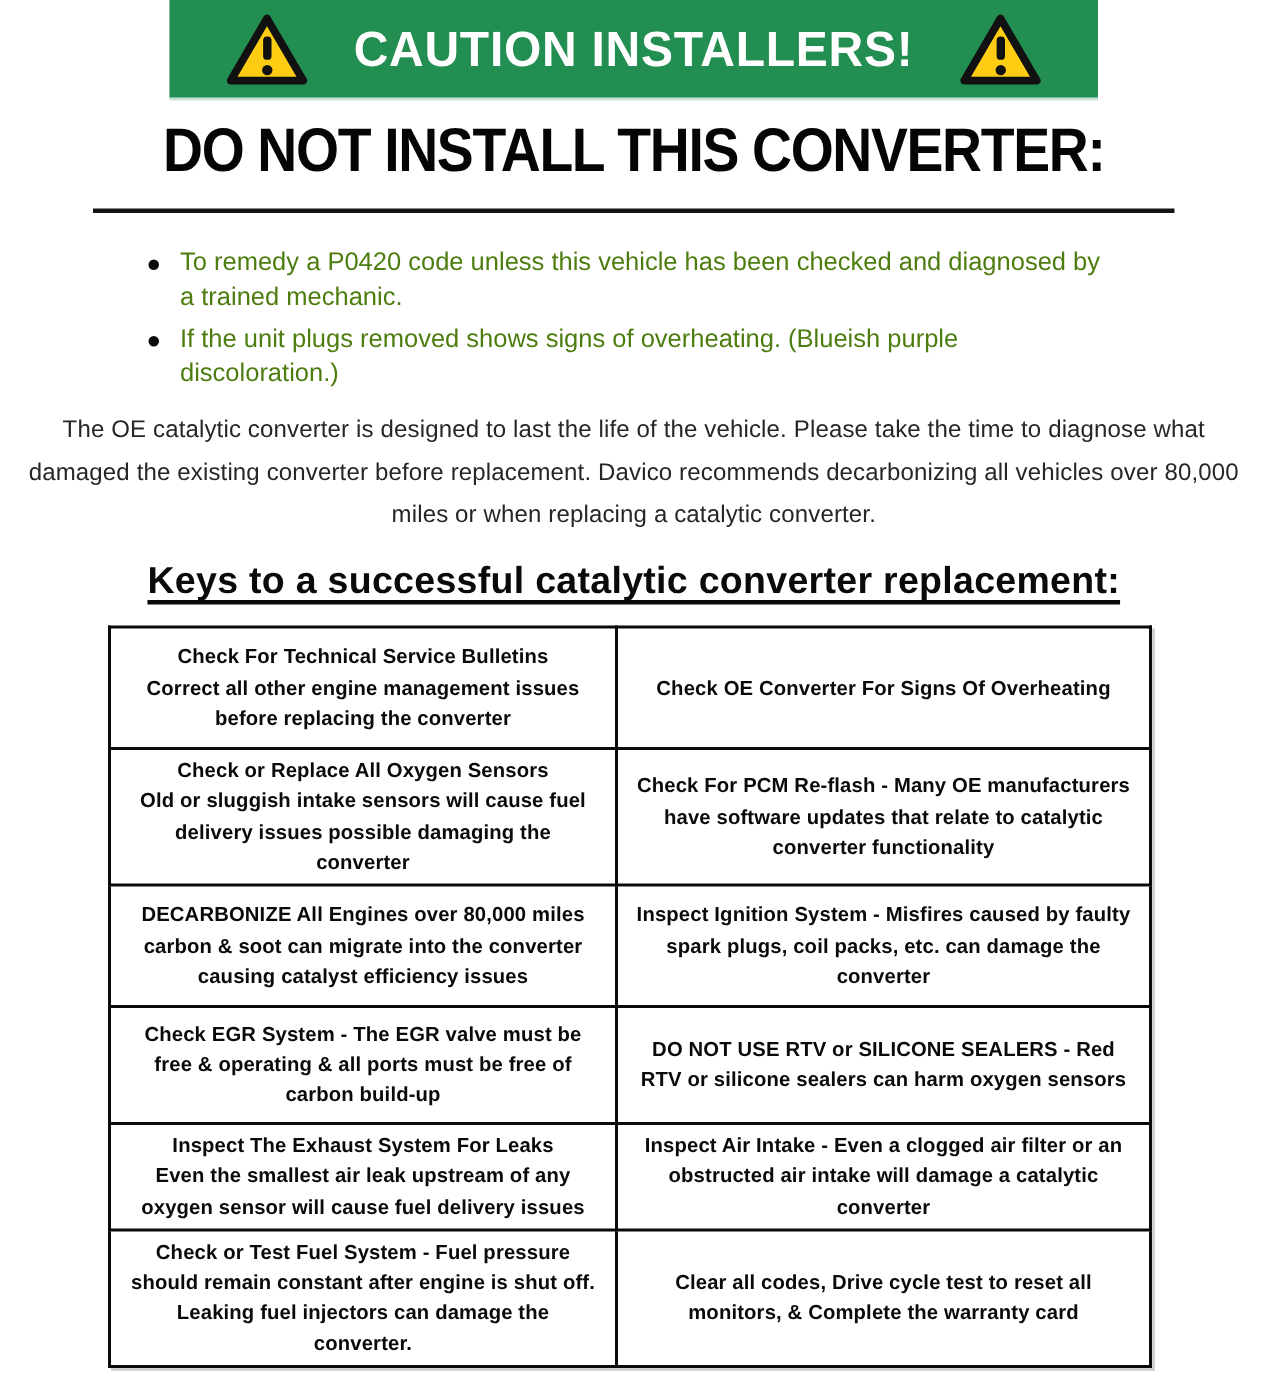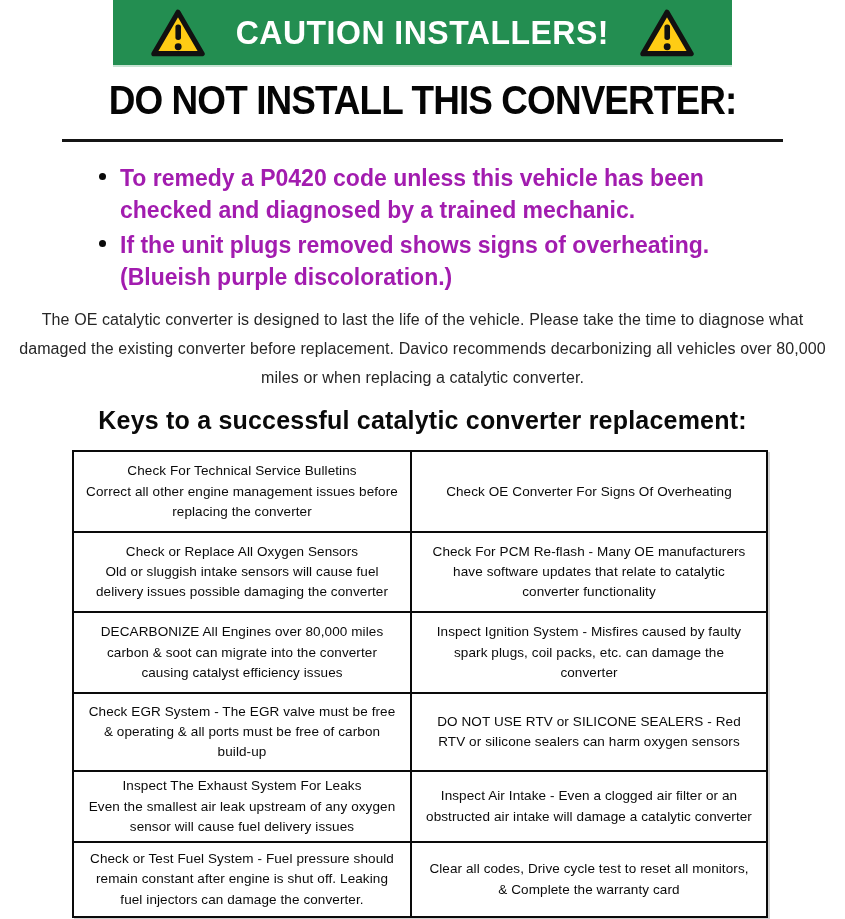--- a/index.html
+++ b/index.html
@@ -27,50 +27,50 @@
     margin:12px 0 0 0;text-align:center;font-size:41px;font-weight:700;
     letter-spacing:-1px;transform:scaleX(.9);white-space:nowrap;color:#050505;
   }
   .divider{width:721px;height:3px;background:#151515;margin:15px auto 0;}
 
   
   .warning-list{
     list-style:none;margin:21px 0 0 86px;padding:0;width:650px;
   }
   .warning-list li{
-    position:relative;padding-left:34px;font-size:23px;font-weight:700;
-    line-height:1.38;color:#a21caf;margin-bottom:4px;
+    position:relative;padding-left:34px;font-size:17px;font-weight:400;
+    line-height:1.38;color:#4d7c0f;margin-bottom:4px;
   }
   .warning-list li::before{
     content:"";position:absolute;left:13px;top:10px;width:7px;height:7px;
     border-radius:50%;background:#0a0a0a;
   }
 
   
   .intro{
     margin:12px auto 0;width:826px;text-align:center;font-size:16px;
     font-weight:400;line-height:1.8;color:#262626;letter-spacing:.1px;
   }
 
   
   .keys-heading{
     margin:14px auto 4px;text-align:center;font-size:25px;font-weight:700;
     color:#0a0a0a;letter-spacing:.2px;
-    text-decoration-thickness:2.5px;text-underline-offset:5px;
+    text-decoration:underline;text-decoration-thickness:2.5px;text-underline-offset:5px;
   }
 
   
   .keys-table{
     border-collapse:collapse;table-layout:fixed;
     width:694px;margin:15px 0 0 72px;
     box-shadow:2px 2px 0 rgba(0,0,0,.18);
   }
   .keys-table td{
     border:2.5px solid #0a0a0a;vertical-align:middle;text-align:center;
-    font-size:13.5px;font-weight:400;line-height:1.5;color:#0a0a0a;
+    font-size:13.5px;font-weight:700;line-height:1.5;color:#0a0a0a;
     padding:4px 12px;white-space:pre-line;letter-spacing:.1px;
   }
   .keys-table col.left{width:338px;}
   .keys-table col.right{width:356px;}
   .keys-table tr:nth-child(1){height:81px;}
   .keys-table tr:nth-child(2){height:80px;}
   .keys-table tr:nth-child(3){height:81px;}
   .keys-table tr:nth-child(4){height:78px;}
   .keys-table tr:nth-child(5){height:69px;}
   .keys-table tr:nth-child(6){height:75px;}

